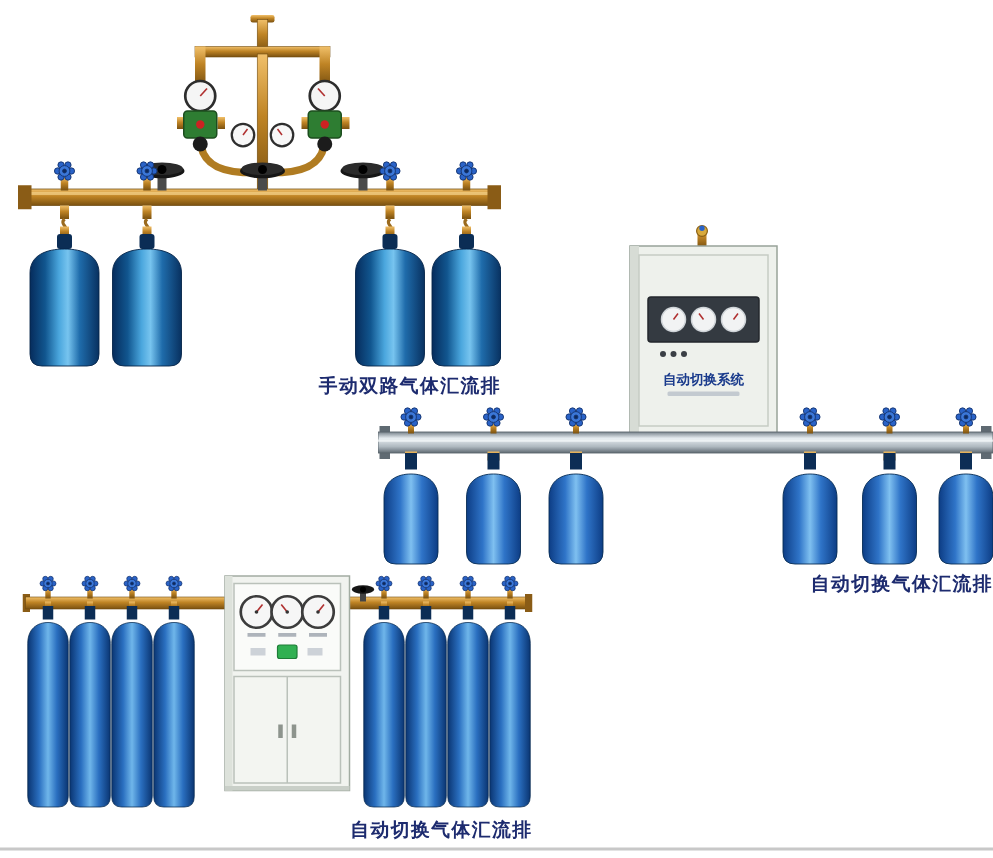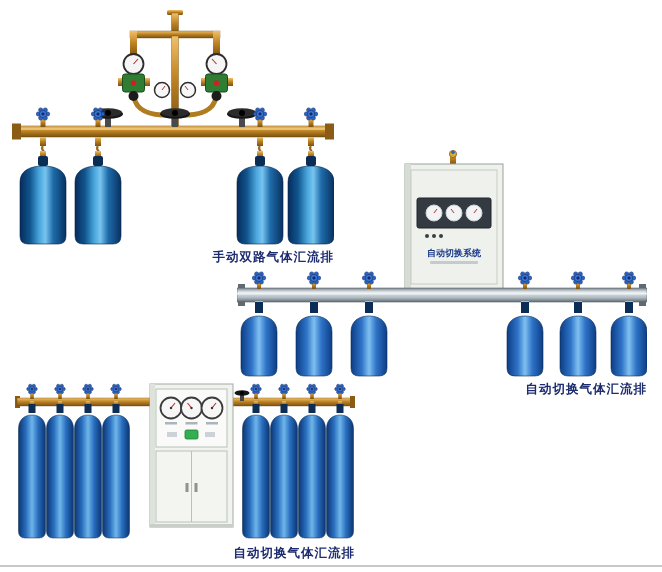--- a/index.html
+++ b/index.html
@@ -144,21 +144,21 @@
       </g>
 
       <use href="#g1cylsym" x="31" y="152"></use>
       <use href="#g1cylsym" x="86" y="152"></use>
       <use href="#g1cylsym" x="248" y="152"></use>
       <use href="#g1cylsym" x="299" y="152"></use>
     </svg>
     <figcaption class="caption">手动双路气体汇流排</figcaption>
   </figure>
 
-  <figure style="left:237px;top:150px;width:410px;">
+  <figure style="left:252px;top:150px;width:410px;">
     <svg width="410" height="228" viewBox="0 0 410 228">
       <defs>
         <linearGradient id="g2cyl" x1="0" y1="0" x2="1" y2="0">
           <stop offset="0" stop-color="#0d3d85"></stop>
             <stop offset="0.3" stop-color="#2f74c8"></stop>
           <stop offset="0.5" stop-color="#7fc0f0"></stop>
             <stop offset="0.7" stop-color="#2f74c8"></stop>
             <stop offset="1" stop-color="#0d3d85"></stop>
         </linearGradient>
         <linearGradient id="g2rail" x1="0" y1="0" x2="0" y2="1">

